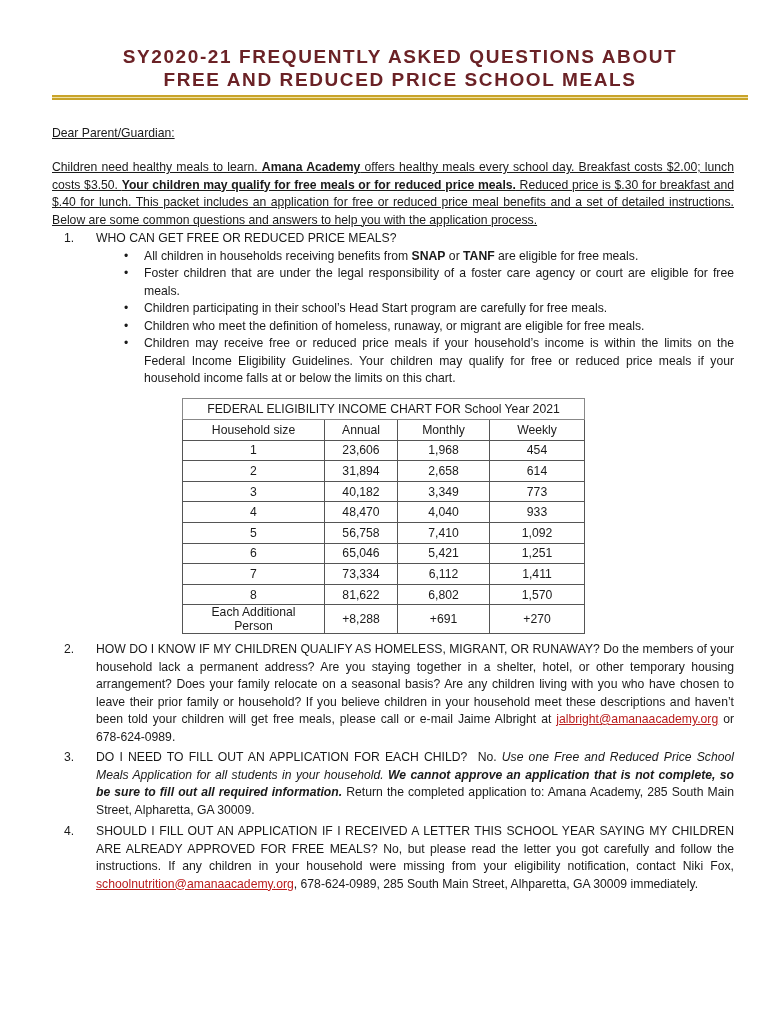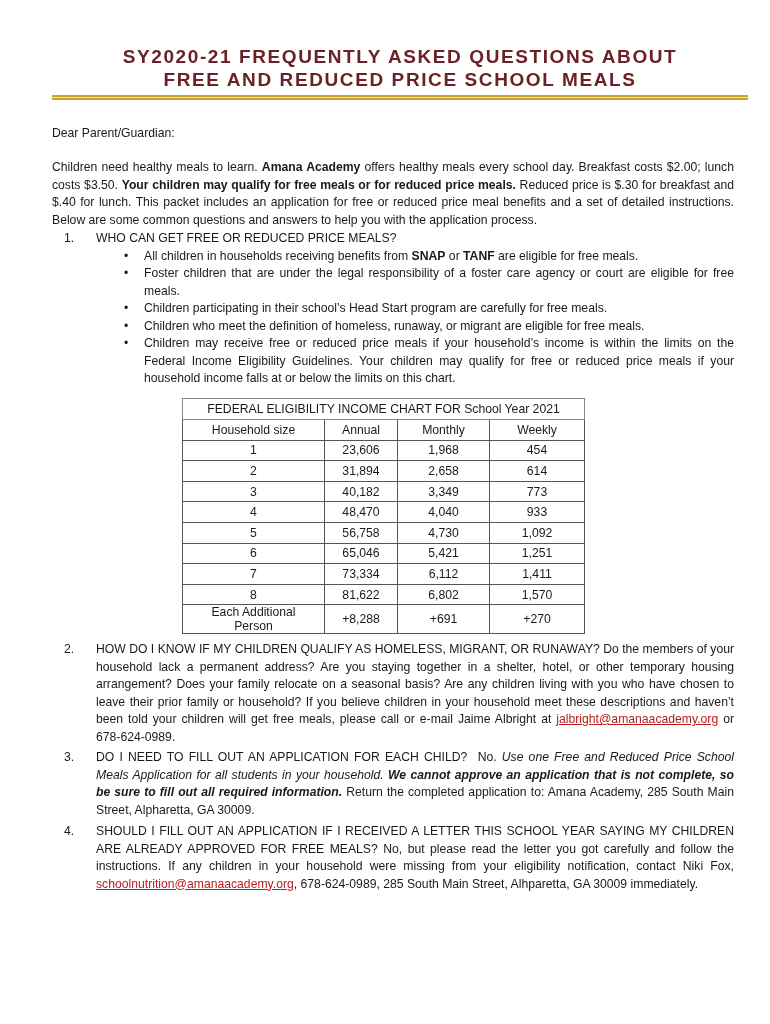--- a/index.html
+++ b/index.html
@@ -7,21 +7,21 @@
   body { font-family: "Liberation Sans", sans-serif; color: #1a1a1a; font-size: 12.2px; position: relative; }
   .page { position: absolute; left: 8px; top: 0; width: 770px; height: 1024px; }
 
   .title-block { position: absolute; left: 44px; top: 45px; width: 696px; text-align: center; }
   .title-line { font-family: "Liberation Sans", sans-serif; font-weight: bold; color: #6b2226; font-size: 19px; letter-spacing: 1.6px; line-height: 23px; }
   .gold-rule { position: absolute; left: 44px; top: 95px; width: 696px; height: 5px; }
   .gold-rule .l1 { height: 2px; background: #c9a42a; }
   .gold-rule .gap { height: 1px; background: #efe2a8; }
   .gold-rule .l2 { height: 2px; background: #c9a42a; }
 
-  .para { position: absolute; left: 44px; width: 682px; line-height: 17.5px; text-align: justify; }
+  .para { position: absolute; left: 44px; width: 682px; line-height: 17.5px; text-align: justify; text-decoration: underline; }
   .greeting { top: 125px; }
   .intro { top: 159px; }
 
   .q { position: absolute; left: 44px; width: 682px; line-height: 17.5px; text-align: justify; }
   .q .num { position: absolute; left: 12px; top: 0; }
   .q .body { margin-left: 44px; }
   .q1 { top: 230px; }
   .q2 { top: 641px; }
   .q3 { top: 749px; }
   .q4 { top: 823px; }
@@ -104,21 +104,21 @@
         </tr>
         <tr>
           <td class="c0">4</td>
           <td class="c1">48,470</td>
           <td class="c2">4,040</td>
           <td class="c3">933</td>
         </tr>
         <tr>
           <td class="c0">5</td>
           <td class="c1">56,758</td>
-          <td class="c2">4,730</td>
+          <td class="c2">7,410</td>
           <td class="c3">1,092</td>
         </tr>
         <tr>
           <td class="c0">6</td>
           <td class="c1">65,046</td>
           <td class="c2">5,421</td>
           <td class="c3">1,251</td>
         </tr>
         <tr>
           <td class="c0">7</td>

